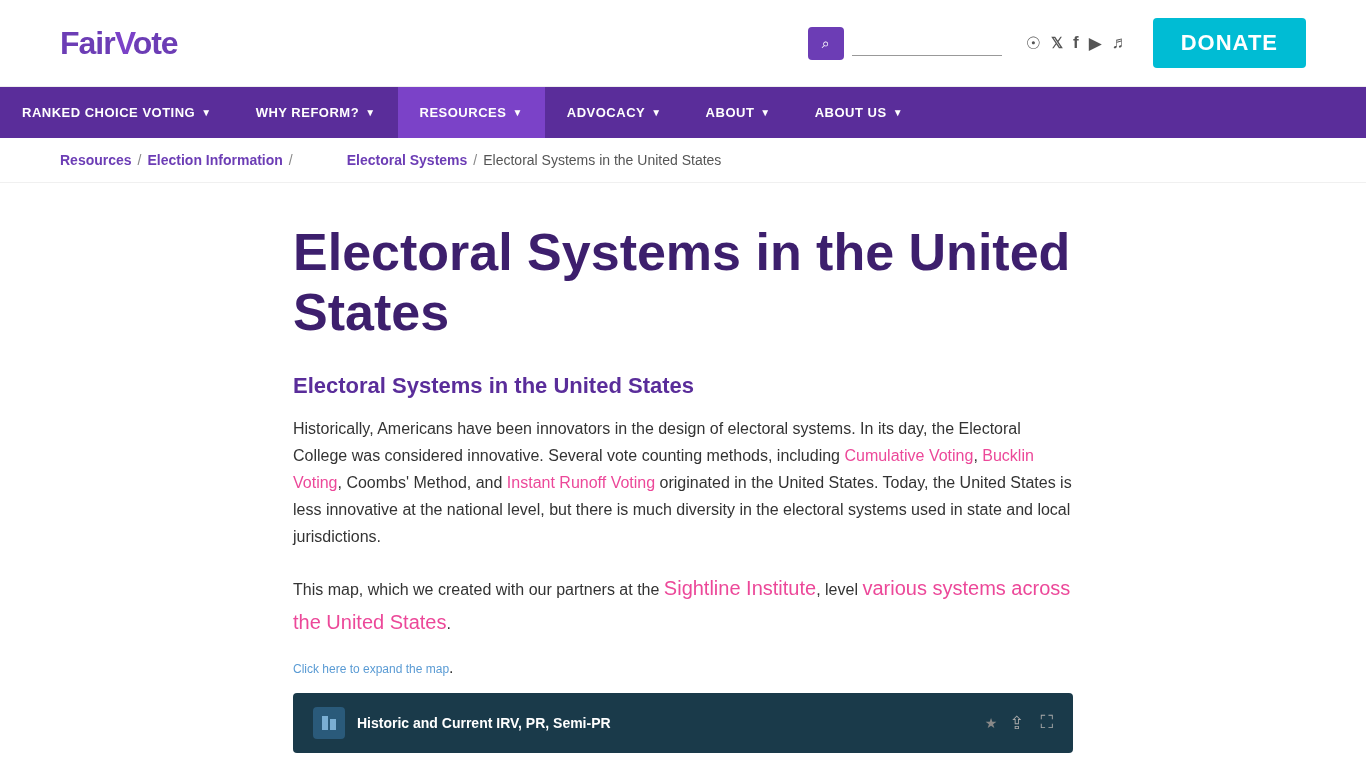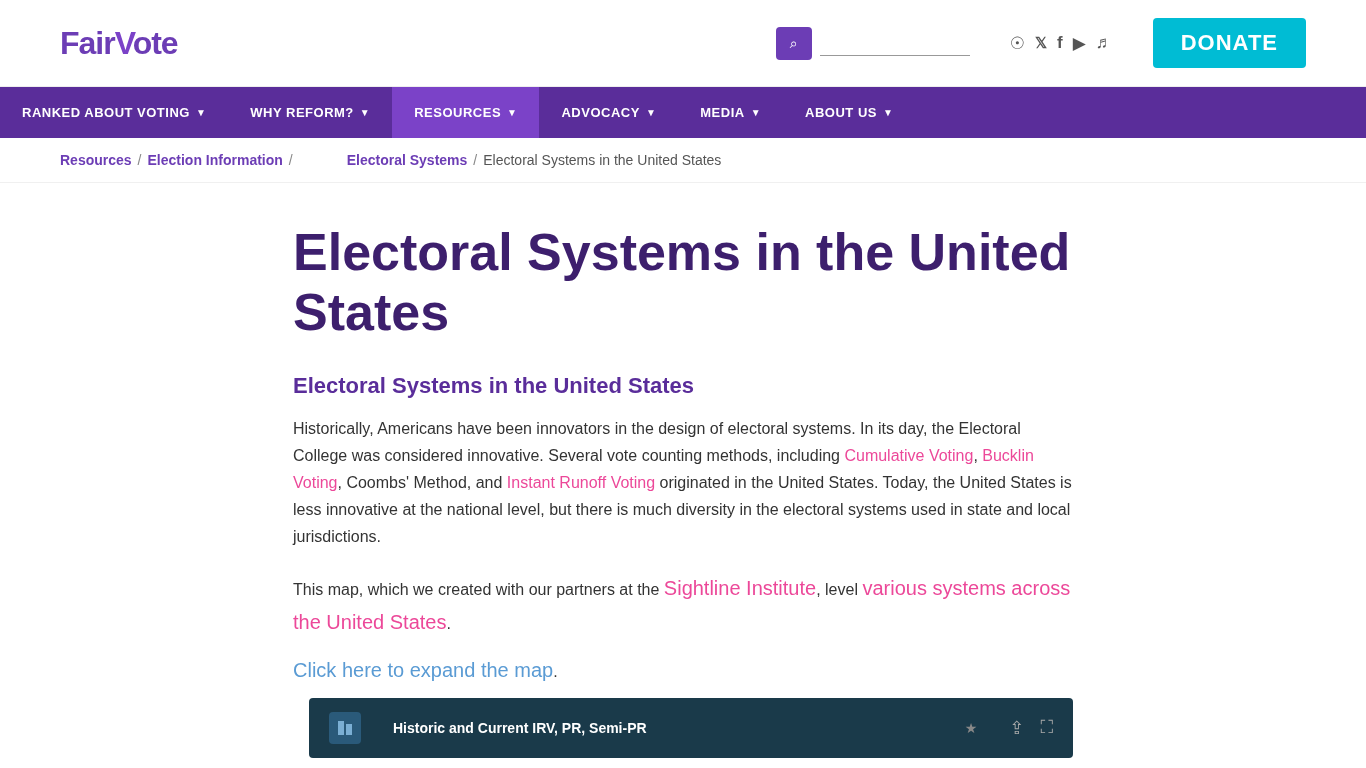--- a/index.html
+++ b/index.html
@@ -5,21 +5,21 @@
     * { margin: 0; padding: 0; box-sizing: border-box; }
     body { font-family: Arial, sans-serif; background: #fff; color: #333; font-size: 16px; }
 
     
     .header {
       display: flex;
       align-items: center;
       padding: 18px 60px;
       background: #fff;
       border-bottom: 1px solid #eee;
-      gap: 20px;
+      gap: 4px;
     }
     .logo {
       flex: 0 0 auto;
       font-size: 32px;
       font-weight: 900;
       color: #4a2b7a;
       letter-spacing: -1px;
       text-decoration: none;
     }
     .logo span { color: #6c3db5; }
@@ -143,34 +143,33 @@
     }
     .map-link {
       color: #5a9bd4;
       text-decoration: none;
       font-size: 20px;
       display: inline;
     }
     .click-expand {
       color: #5a9bd4;
       text-decoration: none;
-      font-size: 20px;
+      font-size: 12px;
     }
 
     
     .map-embed {
       margin-top: 16px;
       background: #1a3a4a;
       border-radius: 4px;
       padding: 14px 20px;
       display: flex;
       align-items: center;
-      gap: 32px;
-      color: #fff;
-      margin-left: 16px;
+      gap: 12px;
+      color: #fff;
     }
     .map-embed-icon {
       width: 32px;
       height: 32px;
       background: #2a5a7a;
       border-radius: 4px;
       display: flex;
       align-items: center;
       justify-content: center;
       font-size: 14px;
@@ -217,37 +216,37 @@
     <a class="social-icon" href="#" title="Twitter" style="font-weight:bold;font-size:15px;">𝕏</a>
     <a class="social-icon" href="#" title="Facebook" style="font-weight:bold;">f</a>
     <a class="social-icon" href="#" title="YouTube">▶</a>
     <a class="social-icon" href="#" title="SoundCloud">♬</a>
   </div>
   <button class="donate-btn">DONATE</button>
 </div>
 
 <nav class="nav">
   <a class="nav-item" href="#">
-    <span>RANKED ABOUT VOTING</span>
+    <span>RANKED CHOICE VOTING</span>
     <span class="nav-arrow">▼</span>
   </a>
   <a class="nav-item" href="#">
     <span>WHY REFORM?</span>
     <span class="nav-arrow">▼</span>
   </a>
   <a class="nav-item active" href="#">
     <span>RESOURCES</span>
     <span class="nav-arrow">▼</span>
   </a>
   <a class="nav-item" href="#">
     <span>ADVOCACY</span>
     <span class="nav-arrow">▼</span>
   </a>
   <a class="nav-item" href="#">
-    <span>MEDIA</span>
+    <span>ABOUT</span>
     <span class="nav-arrow">▼</span>
   </a>
   <a class="nav-item" href="#">
     <span>ABOUT US</span>
     <span class="nav-arrow">▼</span>
   </a>
 </nav>
 
 <div class="breadcrumb">
   <a href="#">Resources</a>

